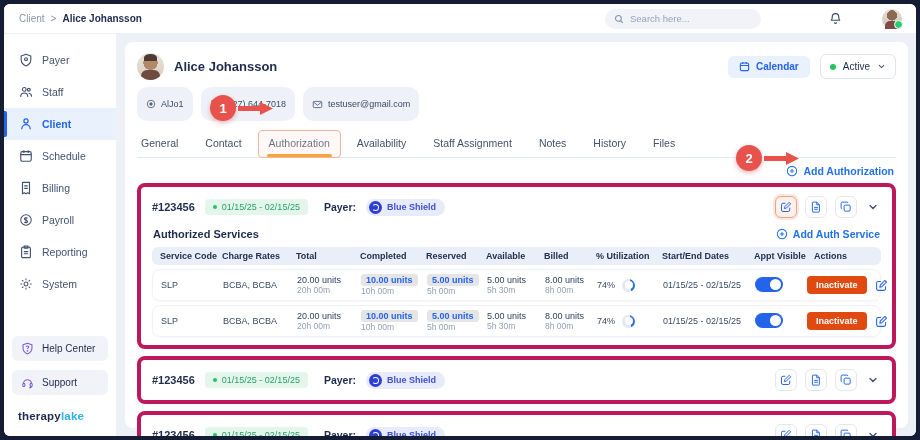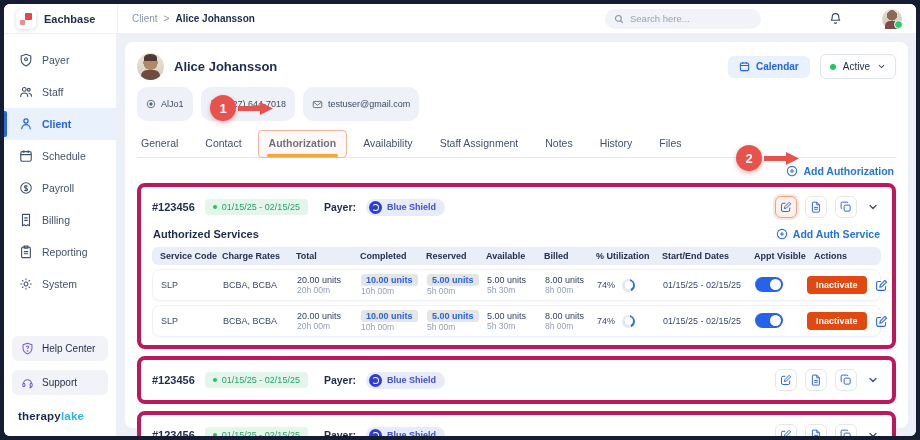--- a/index.html
+++ b/index.html
@@ -55,21 +55,21 @@
   .calendar-btn { background:#e9f1fd; color:#2563eb; border:none; border-radius:6px; height:22px; display:flex; align-items:center; gap:6px; padding:0 11px; font-size:10px; font-weight:bold; cursor:pointer; font-family:"Liberation Sans", sans-serif; }
   .status-select { border:1px solid #e0e5ee; background:#fff; border-radius:6px; height:25px; display:flex; align-items:center; gap:7px; padding:0 9px; font-size:10px; color:#1f2b4d; cursor:pointer; min-width:74px; }
   .dot { width:6px; height:6px; border-radius:50%; background:#22c55e; display:inline-block; }
   .chips-row { display:flex; gap:8px; margin-top:7px; }
   .chip { background:#eef2f8; border-radius:10px; height:34px; display:inline-flex; align-items:center; gap:5px; padding:0 9px; font-size:9px; color:#3a4a66; }
   .chip svg { color:#55617a; }
 
   
   .tabs { display:flex; gap:27px; border-bottom:1px solid #e3e9f2; margin-top:10px; padding:6px 4px 0; position:relative; }
   .tab { font-size:10.5px; color:#42526e; padding-bottom:8px; cursor:pointer; position:relative; white-space:nowrap; }
-  .tab.active { color:#1f2b4d; font-weight:bold; }
+  .tab.active { color:#1f2b4d; font-weight:normal; }
   .tab.active::after { content:""; position:absolute; left:-2px; right:-2px; bottom:0; height:3px; background:#f6a53b; border-radius:2px; }
   .tab.active::before { content:""; position:absolute; left:-11px; right:-11px; top:-7px; bottom:-1px; border:1px solid #f2b39f; background:rgba(252,236,230,.35); border-radius:4px; }
 
   
   .ann-circle { position:absolute; width:26px; height:26px; border-radius:50%; background:#e8524c; color:#fff; font-size:13px; font-weight:bold; display:flex; align-items:center; justify-content:center; box-shadow:0 2px 5px rgba(200,50,50,.35); z-index:30; }
   .ann-arrow { position:absolute; z-index:30; }
   .ann1-circle { left:85px; top:53px; }
   .ann1-arrow { left:113px; top:60px; }
   .ann2-circle { left:611px; top:103px; }
   .ann2-arrow { left:639px; top:110px; }
@@ -109,27 +109,20 @@
   .actions-cell { display:flex; align-items:center; gap:8px; justify-content:flex-end; padding-right:2px; }
   .inactivate-btn { background:#e0490f; color:#fff; border:none; border-radius:4px; font-size:9px; font-weight:bold; padding:4px 9px; cursor:pointer; font-family:Liberation Sans, sans-serif; }
   .row-edit { color:#2563eb; cursor:pointer; display:flex; }
 </style>
 </head>
 <body>
 
 <div class="app">
 
   <div class="topbar">
-    <div class="brand">
-      <span class="logo-mark">
-          <i class="logo-sq1"></i>
-          <i class="logo-sq2"></i>
-        </span>
-      <span class="brand-name">Eachbase</span>
-    </div>
     <div class="breadcrumb">
       <span>Client</span>
       <span>&gt;</span>
       <span class="current">Alice Johansson</span>
     </div>
     <div class="topbar-right">
       <div class="search-box">
         <svg width="10" height="10" viewBox="0 0 16 16" fill="none" stroke="#8a94a8" stroke-width="1.8">
             <circle cx="7" cy="7" r="4.6"></circle>
             <path d="M10.5 10.5L14 14"></path>
@@ -173,32 +166,32 @@
         <span>Client</span>
       </div>
       <div class="nav-item">
         <svg width="14" height="14" viewBox="0 0 16 16" fill="none" stroke="currentColor" stroke-width="1.3">
             <rect x="2" y="3" width="12" height="11" rx="2"></rect>
             <path d="M2 6.5h12M5.5 1.5v3M10.5 1.5v3"></path>
           </svg>
         <span>Schedule</span>
       </div>
       <div class="nav-item">
+        <svg width="14" height="14" viewBox="0 0 16 16" fill="none" stroke="currentColor" stroke-width="1.3" stroke-linejoin="round">
+            <path d="M4 1.5h8v13l-2-1.2-2 1.2-2-1.2-2 1.2z"></path>
+            <path d="M6 5.5h4M6 8.5h4"></path>
+          </svg>
+        <span>Billing</span>
+      </div>
+      <div class="nav-item">
         <svg width="14" height="14" viewBox="0 0 16 16" fill="none" stroke="currentColor" stroke-width="1.2">
             <circle cx="8" cy="8" r="6"></circle>
             <path d="M8 4.6v6.8M9.9 6.1c-.5-1-3.8-1-3.8.8 0 1.9 3.8 1 3.8 2.9 0 1.7-3.3 1.6-3.9.6"></path>
           </svg>
         <span>Payroll</span>
-      </div>
-      <div class="nav-item">
-        <svg width="14" height="14" viewBox="0 0 16 16" fill="none" stroke="currentColor" stroke-width="1.3" stroke-linejoin="round">
-            <path d="M4 1.5h8v13l-2-1.2-2 1.2-2-1.2-2 1.2z"></path>
-            <path d="M6 5.5h4M6 8.5h4"></path>
-          </svg>
-        <span>Billing</span>
       </div>
       <div class="nav-item">
         <svg width="14" height="14" viewBox="0 0 16 16" fill="none" stroke="currentColor" stroke-width="1.3">
             <rect x="3" y="2.5" width="10" height="12" rx="1.5"></rect>
             <path d="M6 1.2h4v2.5H6z"></path>
             <path d="M5.5 7.5h5M5.5 10h5"></path>
           </svg>
         <span>Reporting</span>
       </div>
       <div class="nav-item">

